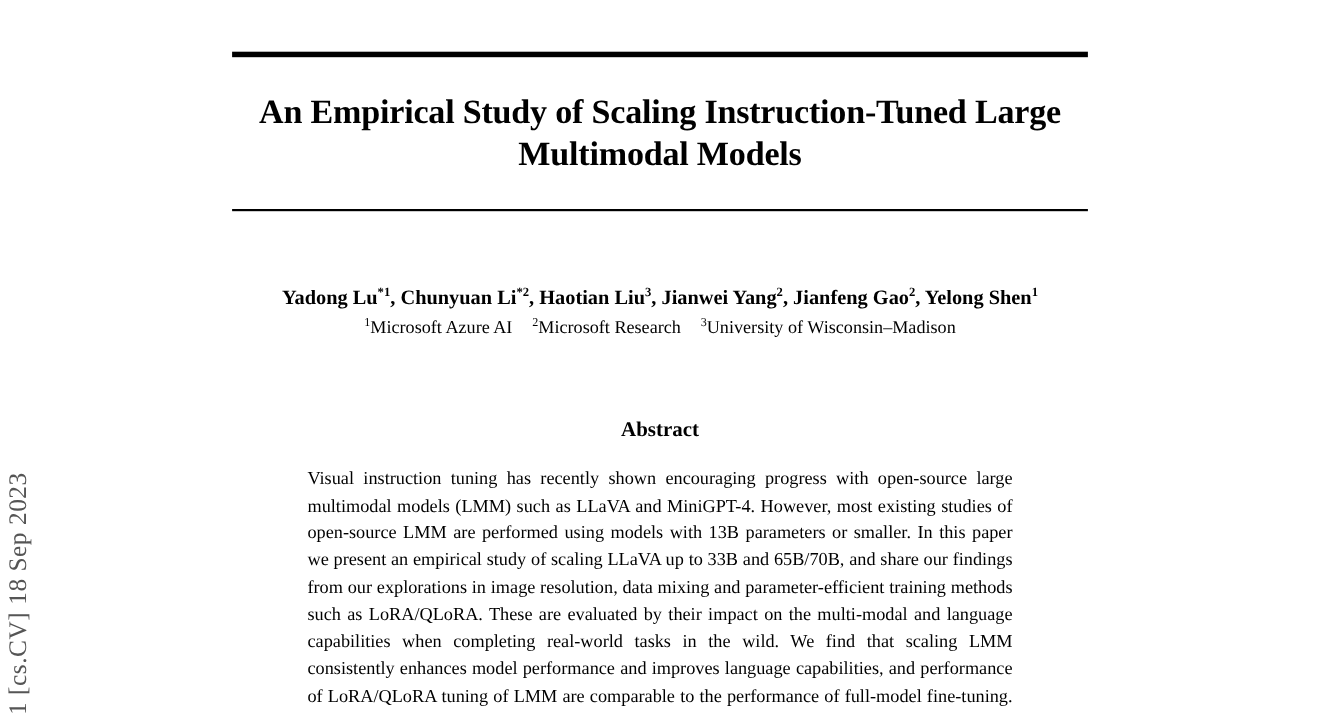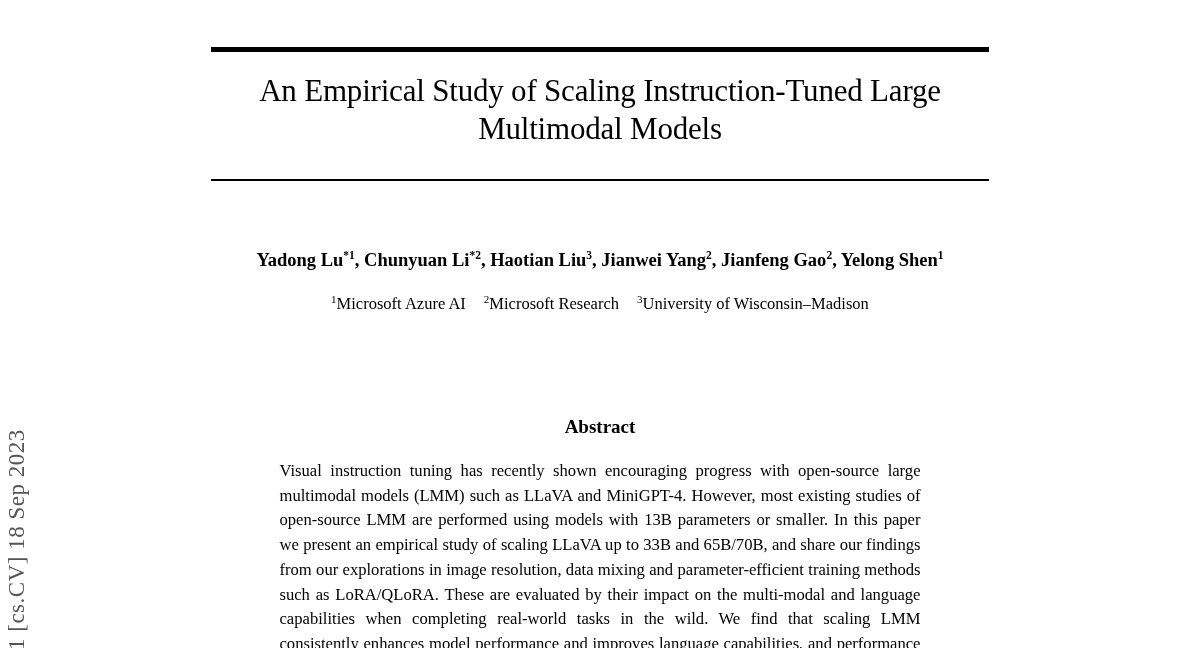--- a/index.html
+++ b/index.html
@@ -46,23 +46,23 @@
     width: 778px;
   }
 
   .rule-top {
     margin-top: 47px;
     height: 5px;
     background: #000000;
   }
 
   .title {
-    margin-top: 20px;
+    margin-top: 31px;
     text-align: center;
-    font-weight: normal;
+    font-weight: bold;
     font-size: 31px;
     line-height: 38px;
     letter-spacing: -0.2px;
   }
 
   .rule-bottom {
     margin-top: 31px;
     height: 2px;
     background: #000000;
   }
@@ -74,37 +74,37 @@
     font-size: 18.5px;
     line-height: 22px;
   }
   .authors sup {
     font-size: 11.5px;
     vertical-align: super;
     line-height: 0;
   }
 
   .affiliations {
-    margin-top: 23px;
+    margin-top: 6px;
     text-align: center;
     font-size: 16.5px;
     line-height: 20px;
   }
   .affiliations sup {
     font-size: 11px;
     vertical-align: super;
     line-height: 0;
   }
   .aff-gap {
     display: inline-block;
     width: 18px;
   }
 
   .abstract-head {
-    margin-top: 102px;
+    margin-top: 72px;
     text-align: center;
     font-weight: bold;
     font-size: 19px;
   }
 
   .abstract-body {
     margin: 21px auto 0 auto;
     width: 641px;
     font-size: 16.6px;
     line-height: 24.7px;

